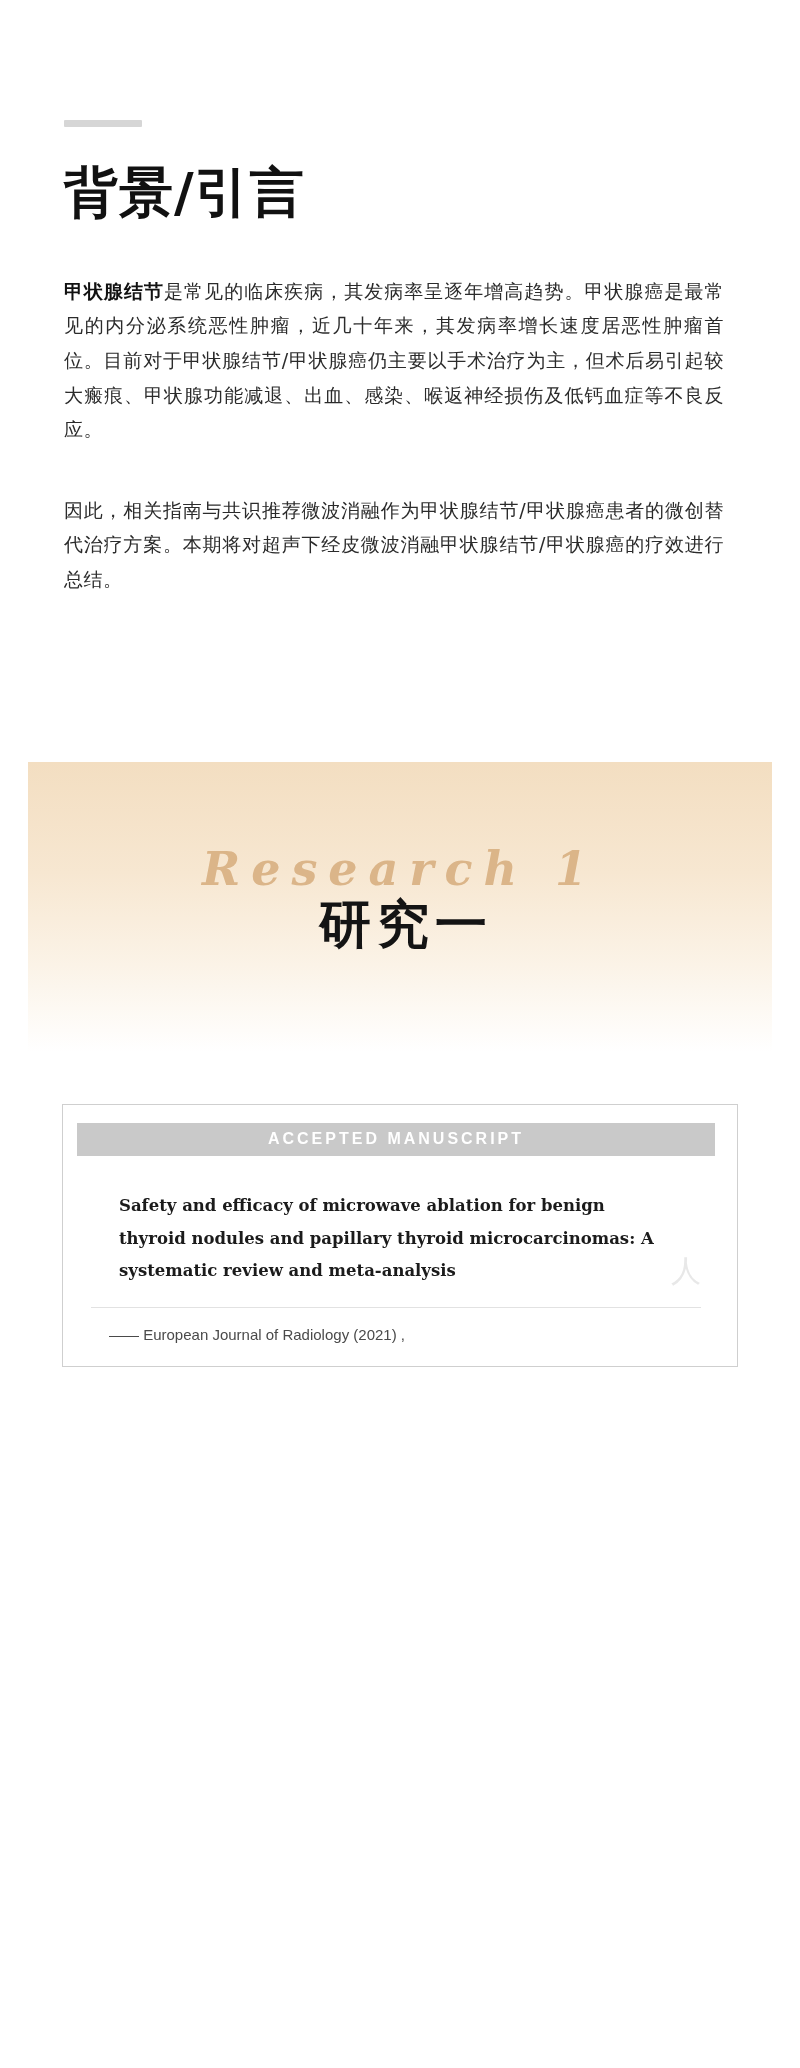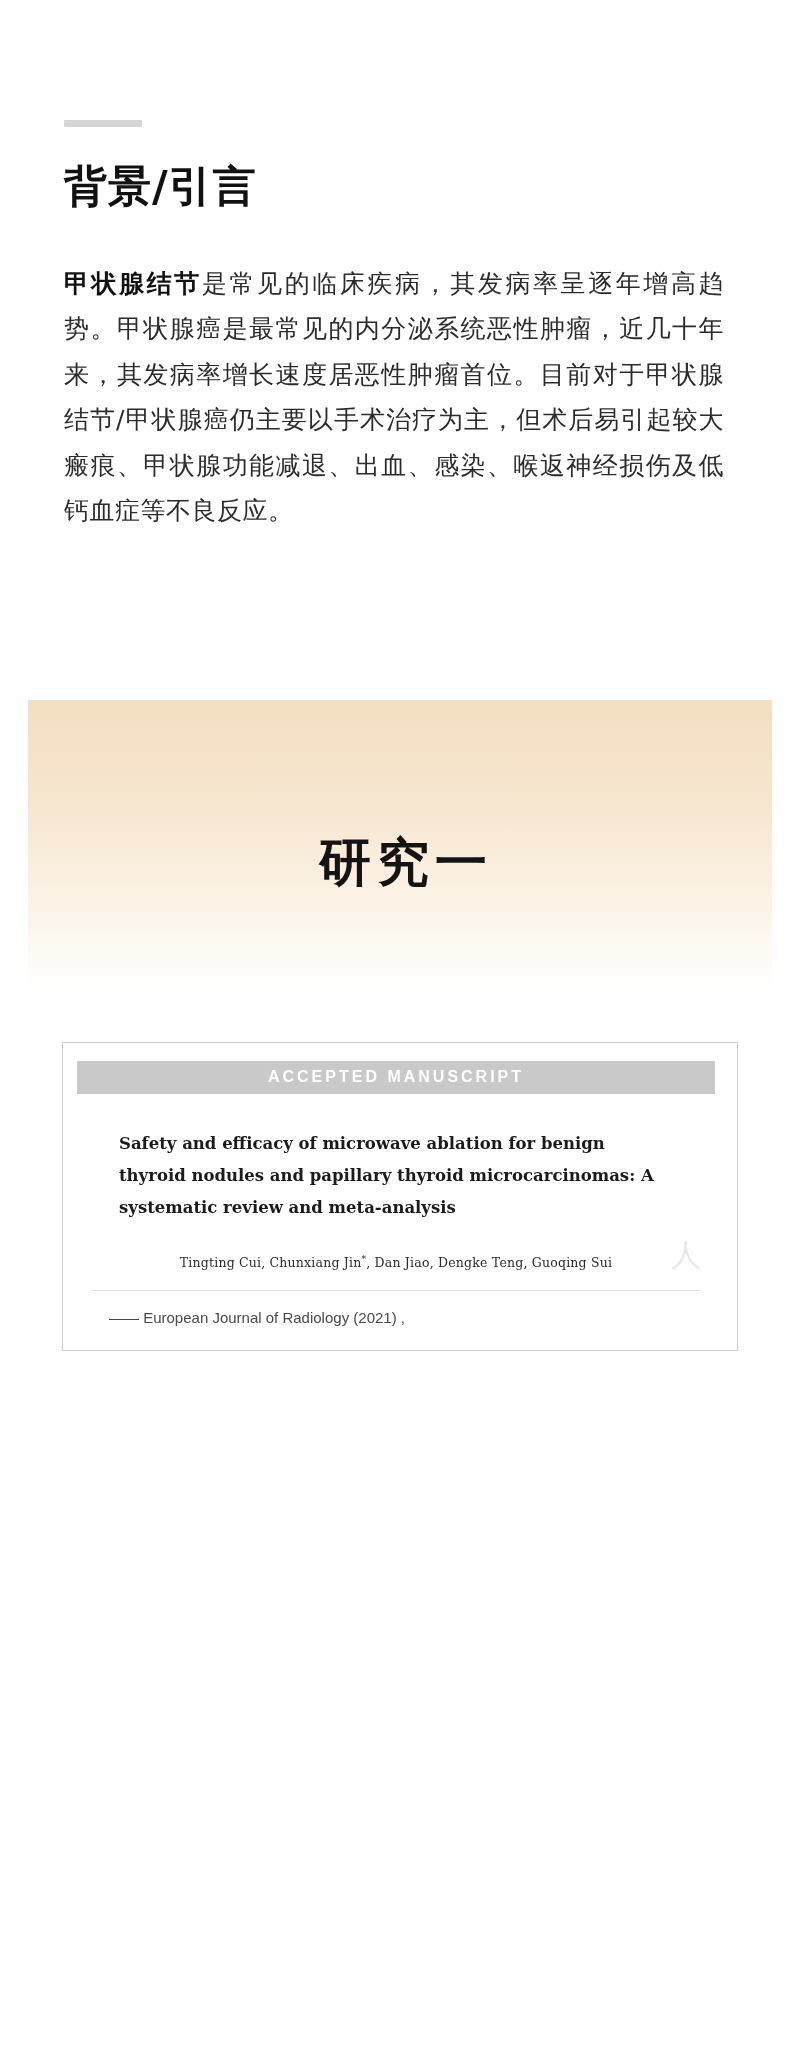--- a/index.html
+++ b/index.html
@@ -28,35 +28,35 @@
     padding: 120px 64px 0 64px;
   }
   .rule {
     width: 78px;
     height: 7px;
     background: #d6d6d6;
     border-radius: 1px;
   }
   .section-title {
     margin: 34px 0 0 0;
-    font-size: 43px;
+    font-size: 54px;
     line-height: 1.2;
     font-weight: 700;
     letter-spacing: 1px;
     color: #111;
     font-family: "DejaVu Sans", "Liberation Sans", sans-serif;
   }
 
   
   .body-copy {
     padding: 0 64px;
     margin-top: 48px;
   }
   .para {
-    font-size: 25px;
+    font-size: 19px;
     line-height: 1.82;
     color: #2b2b2b;
     letter-spacing: 0.5px;
     text-align: justify;
     margin: 0 12px 46px 0;
     font-family: "DejaVu Sans", "Liberation Sans", sans-serif;
   }
   .para:last-child { margin-bottom: 0; }
   .para b {
     font-weight: 700;
@@ -160,30 +160,31 @@
 
 <div class="page">
 
   <div class="section-head">
     <div class="rule"></div>
     <h1 class="section-title">背景/引言</h1>
   </div>
 
   <div class="body-copy">
     <p class="para"><b>甲状腺结节</b><span>是常见的临床疾病，其发病率呈逐年增高趋势。甲状腺癌是最常见的内分泌系统恶性肿瘤，近几十年来，其发病率增长速度居恶性肿瘤首位。目前对于甲状腺结节/甲状腺癌仍主要以手术治疗为主，但术后易引起较大瘢痕、甲状腺功能减退、出血、感染、喉返神经损伤及低钙血症等不良反应。</span></p>
+    <p class="para"><span>因此，相关指南与共识推荐微波消融作为甲状腺结节/甲状腺癌患者的微创替代治疗方案。本期将对超声下经皮微波消融甲状腺结节/甲状腺癌的疗效进行总结。</span></p>
   </div>
 
   <div class="banner">
+    <div class="banner-script">Research 1</div>
     <div class="banner-cn">研究一</div>
   </div>
 
   <div class="paper-wrap">
     <div class="paper-banner">ACCEPTED MANUSCRIPT</div>
     <div class="paper-title">Safety and efficacy of microwave ablation for benign thyroid nodules and papillary thyroid microcarcinomas: A systematic review and meta-analysis</div>
-    <div class="paper-authors"><span>Tingting Cui, Chunxiang Jin</span><sup>*</sup><span>, Dan Jiao, Dengke Teng, Guoqing Sui</span></div>
     <div class="paper-divider"></div>
     <div class="paper-cite">
       <div>—— European Journal of Radiology (2021) ,</div>
     </div>
     <div class="watermark">人</div>
   </div>
 
 </div>
 
 </body></html>

